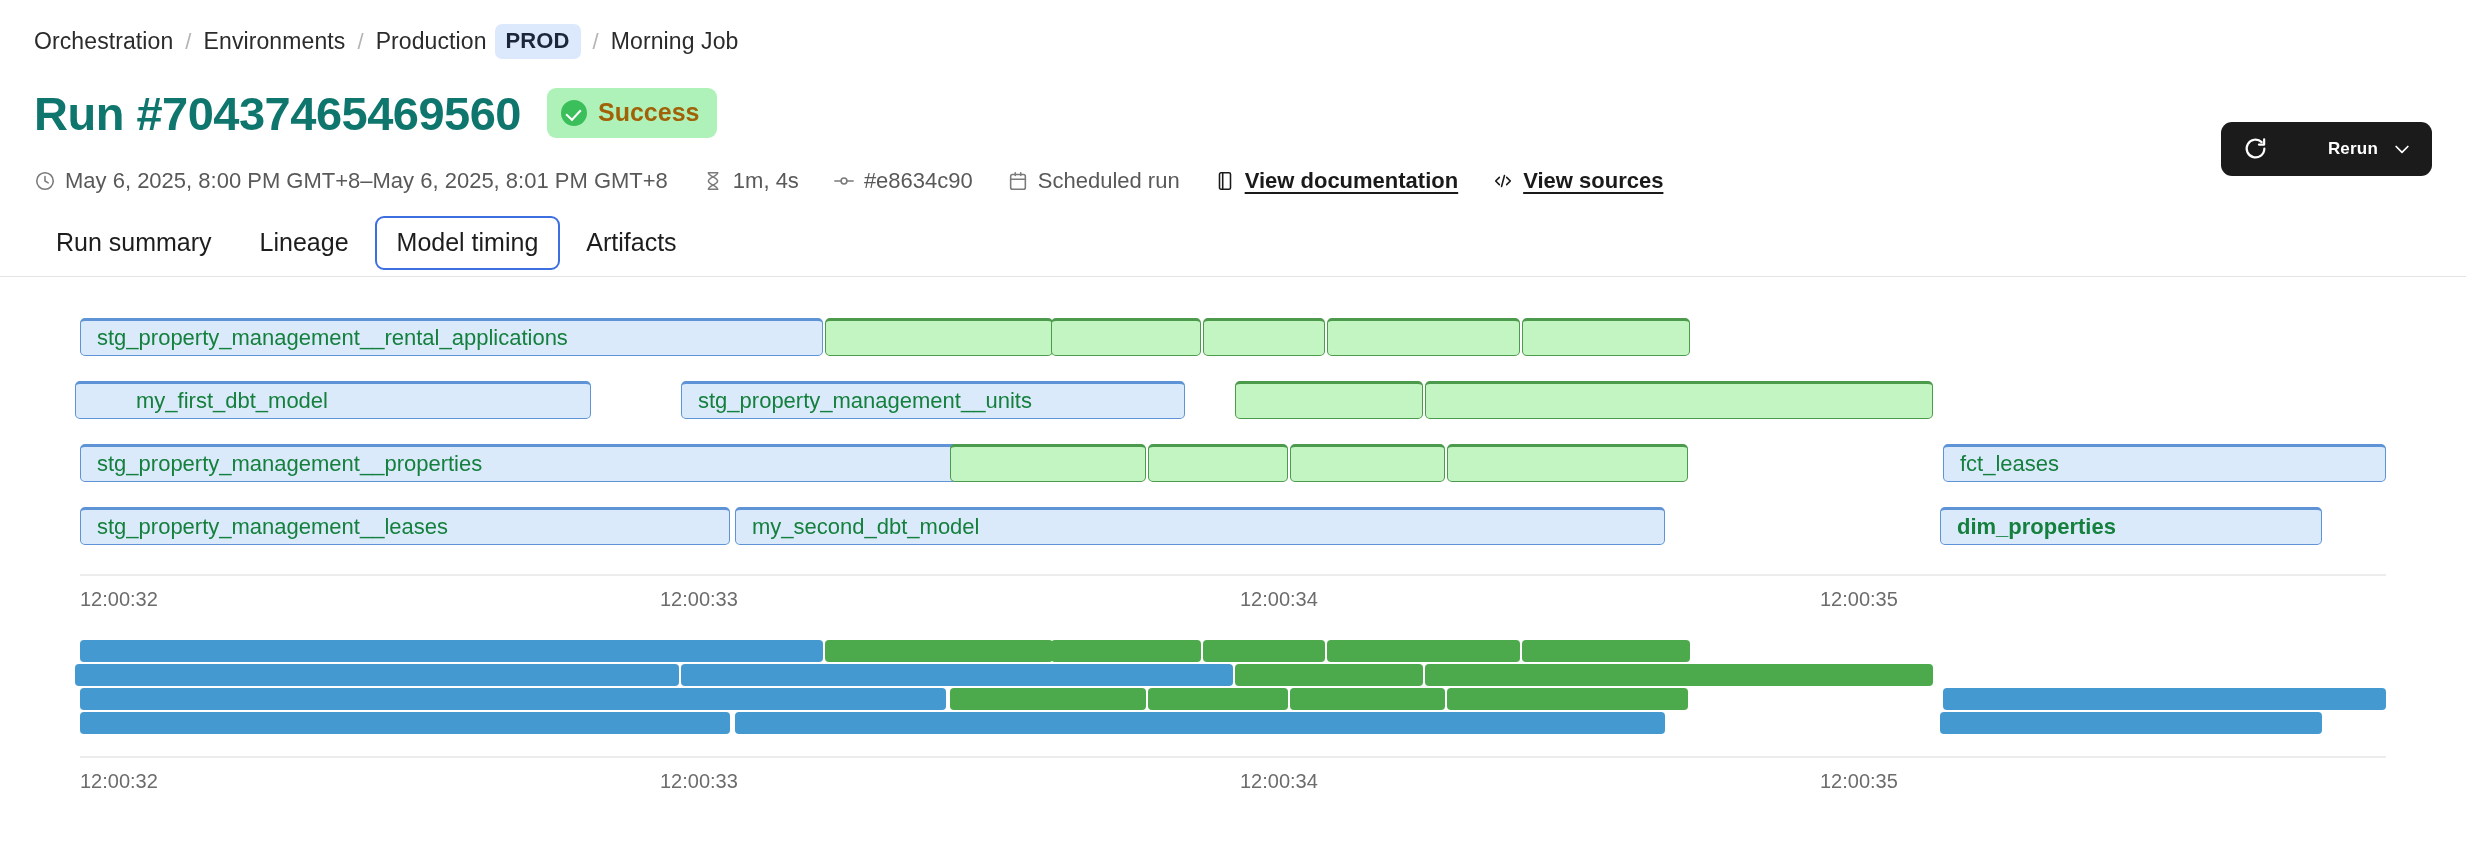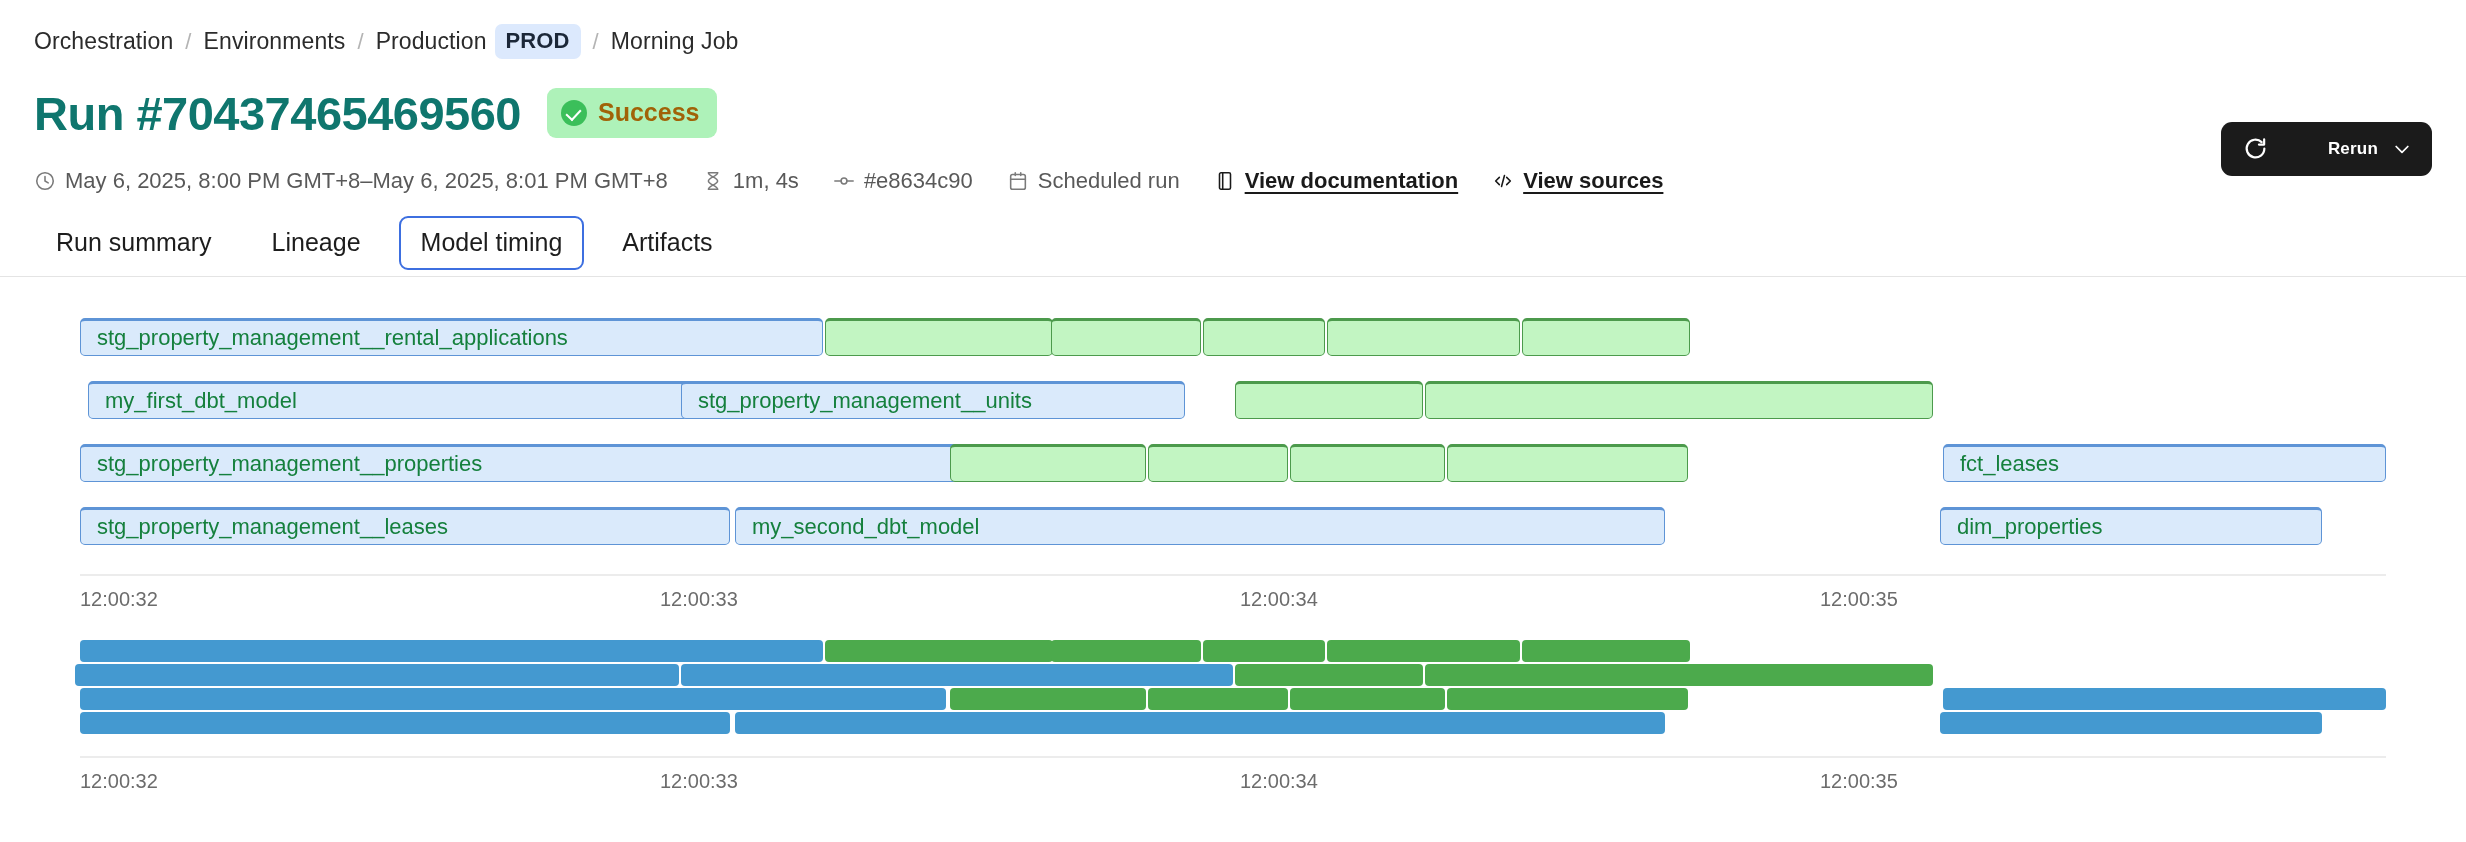--- a/index.html
+++ b/index.html
@@ -80,21 +80,21 @@
   }
   .meta-item { display: flex; align-items: center; gap: 9px; margin-right: 34px; white-space: nowrap; }
   .meta-item.link { color: #1a1a1a; font-weight: bold; cursor: pointer; }
   .meta-item.link .mtext { text-decoration: underline; text-underline-offset: 4px; }
   .meta-item svg { display: block; flex: none; }
 
   
   .tabs {
     position: absolute;
     left: 34px; top: 216px;
-    display: flex; align-items: center; gap: 16px;
+    display: flex; align-items: center; gap: 4px;
   }
   .tab {
     font-size: 25px; color: #1d1d1d;
     padding: 10px 20px 11px;
     border: 2px solid transparent;
     border-radius: 9px;
     cursor: pointer; white-space: nowrap;
   }
   .tab.active { border-color: #3d6fe0; font-weight: normal; }
   .tabs-underline {
@@ -247,21 +247,21 @@
       <div class="bar bar-main blue" style="left: 80px; width: 743px;">
         <span class="bar-label">stg_property_management__rental_applications</span>
       </div>
       <div class="bar bar-main green" style="left: 825px; width: 228px;"></div>
       <div class="bar bar-main green" style="left: 1051px; width: 150px;"></div>
       <div class="bar bar-main green" style="left: 1203px; width: 122px;"></div>
       <div class="bar bar-main green" style="left: 1327px; width: 193px;"></div>
       <div class="bar bar-main green" style="left: 1522px; width: 168px;"></div>
     </div>
     <div class="row row-main">
-      <div class="bar bar-main blue" style="left: 88px; width: 604px;">
+      <div class="bar bar-main blue" style="left: 75px; width: 516px; padding-left: 44px;">
         <span class="bar-label">my_first_dbt_model</span>
       </div>
       <div class="bar bar-main blue" style="left: 681px; width: 504px;">
         <span class="bar-label">stg_property_management__units</span>
       </div>
       <div class="bar bar-main green" style="left: 1235px; width: 188px;"></div>
       <div class="bar bar-main green" style="left: 1425px; width: 508px;"></div>
     </div>
     <div class="row row-main">
       <div class="bar bar-main blue" style="left: 80px; width: 993px;">
@@ -275,21 +275,21 @@
         <span class="bar-label">fct_leases</span>
       </div>
     </div>
     <div class="row row-main">
       <div class="bar bar-main blue" style="left: 80px; width: 650px;">
         <span class="bar-label">stg_property_management__leases</span>
       </div>
       <div class="bar bar-main blue" style="left: 735px; width: 930px;">
         <span class="bar-label">my_second_dbt_model</span>
       </div>
-      <div class="bar bar-main blue" style="left: 1940px; width: 382px;">
+      <div class="bar bar-main blue" style="left: 1940px; width: 382px; font-weight: bold;">
         <span class="bar-label">dim_properties</span>
       </div>
     </div>
   </div>
 <div class="axis" id="axis-main" style="top: 574px;">
     <div class="axis-line"></div>
     <div class="axis-tick" style="left: 80px;">12:00:32</div>
     <div class="axis-tick" style="left: 660px;">12:00:33</div>
     <div class="axis-tick" style="left: 1240px;">12:00:34</div>
     <div class="axis-tick" style="left: 1820px;">12:00:35</div>

